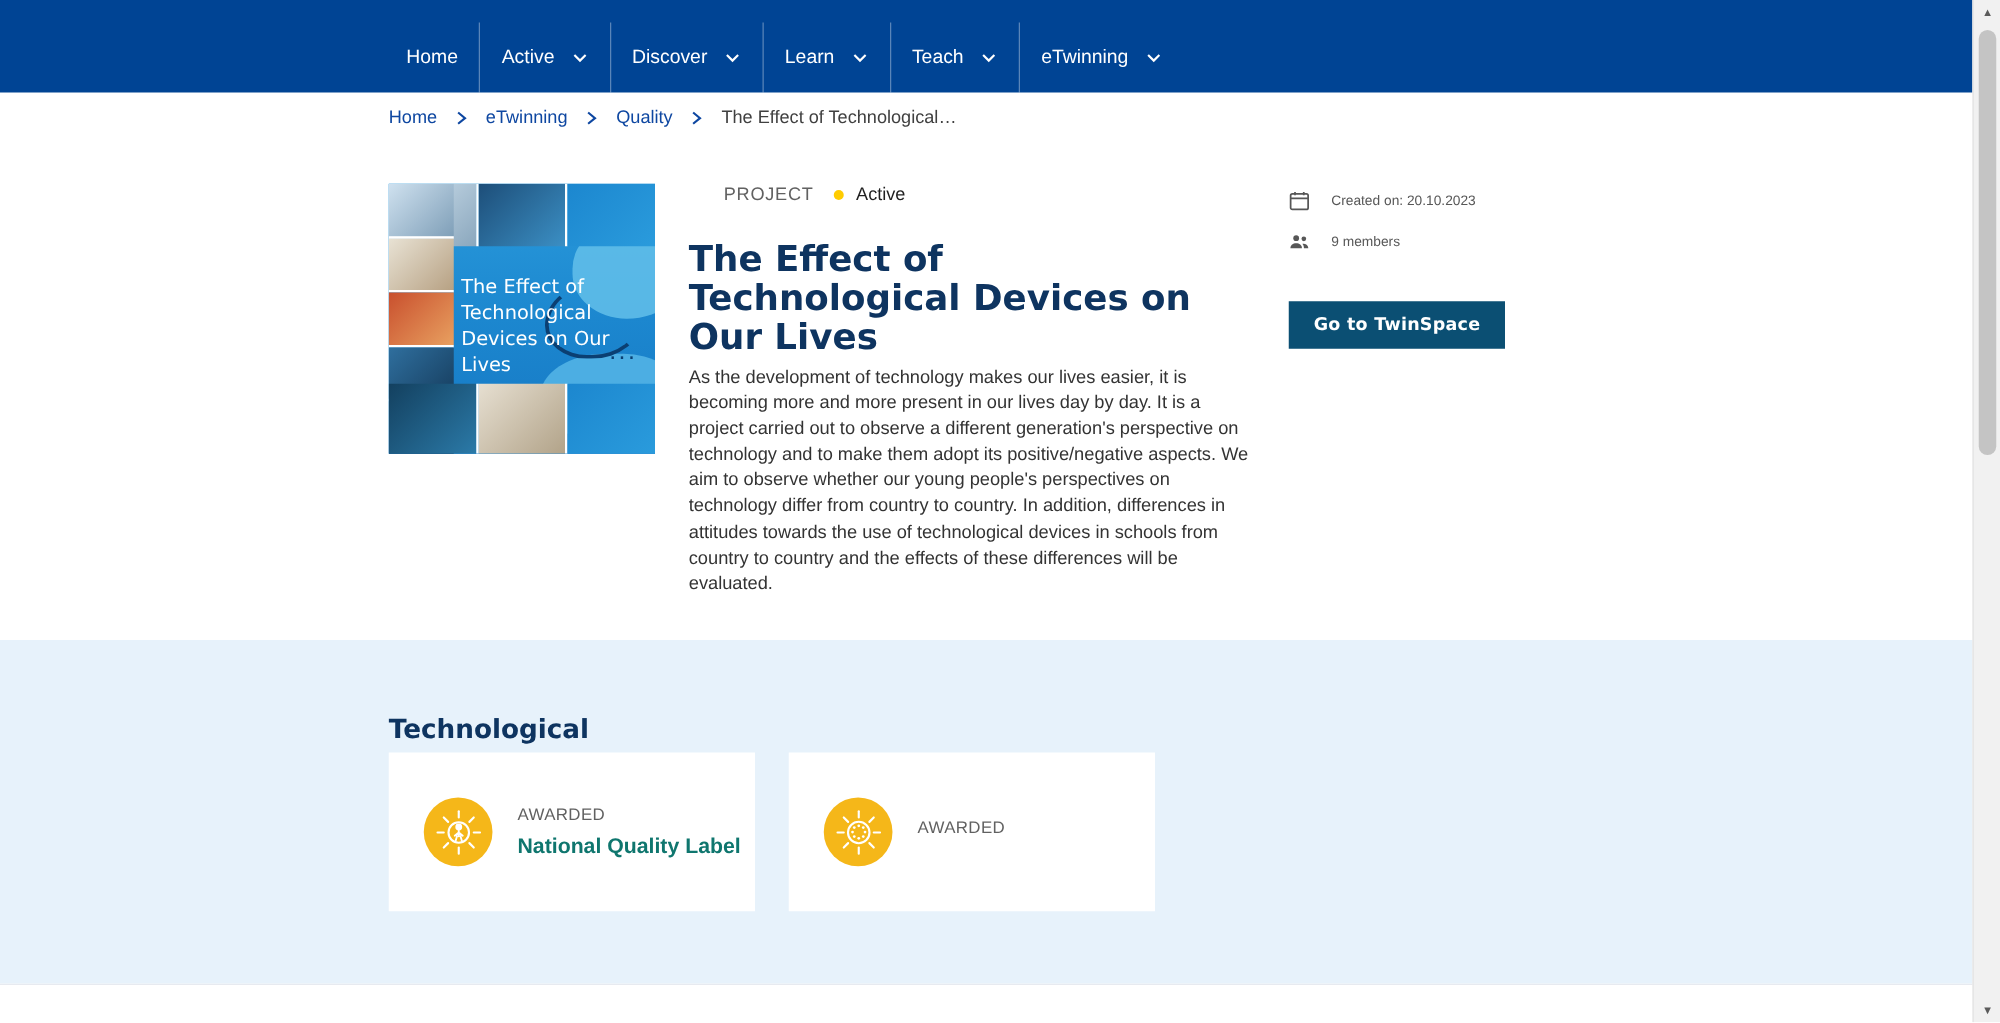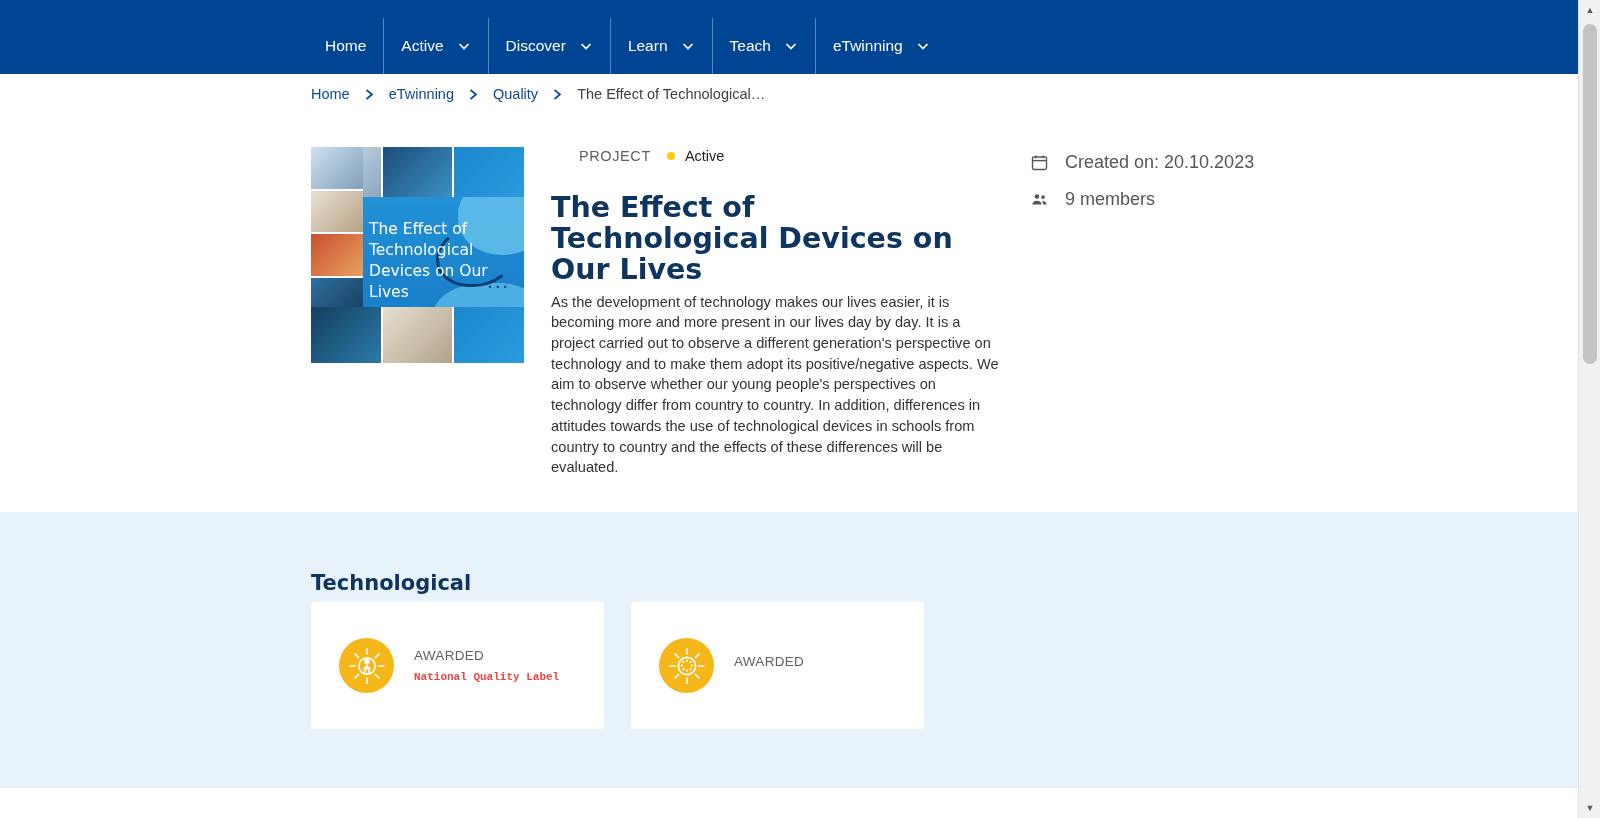--- a/index.html
+++ b/index.html
@@ -226,21 +226,21 @@
 
   .side-info {
     position: absolute;
     top: 152px; left: 1031px;
   }
   .info-row {
     display: flex;
     align-items: center;
     gap: 17px;
     color: #575757;
-    font-size: 18px;
+    font-size: 11px;
     margin-bottom: 16px;
     text-align: center;
   }
   .info-row .ico { width: 17px; height: 17px; color: #575757; flex: none; }
   .btn-twinspace {
     display: inline-flex;
     align-items: center;
     justify-content: center;
     margin-top: 23px;
     padding: 0 20px;
@@ -298,24 +298,24 @@
     justify-content: center;
   }
   .cert-text { margin-left: 20px; }
   .cert-awarded {
     font-size: 13.5px;
     color: #616161;
     letter-spacing: .3px;
     margin-bottom: 8px;
   }
   .cert-name {
-    font-size: 11px;
+    font-size: 17px;
     font-weight: bold;
-    color: #ef4444;
-    font-family: Liberation Mono, monospace;
+    color: #0f766e;
+    font-family: Liberation Sans, sans-serif;
     cursor: pointer;
   }
 
   .bottom-strip {
     position: absolute;
     left: 0; top: 787px;
     width: 1578px;
     height: 31px;
     background: #ffffff;
     border-top: 1px solid #e7eaf0;
@@ -483,20 +483,21 @@
         <span class="ico">
           <svg width="17" height="17" viewBox="0 0 20 17">
             <circle cx="7" cy="5" r="2.7" fill="#575757"></circle>
             <circle cx="14.2" cy="5.6" r="2.2" fill="#575757"></circle>
             <path d="M1.6 14.5 c0-3.1 2.4-4.6 5.4-4.6 s5.4 1.5 5.4 4.6z" fill="#575757"></path>
             <path d="M13.2 10.2 c2.7 0 5.2 1.2 5.2 4.3 h-4.1 c0-1.8-.5-3.1-1.4-4.1z" fill="#575757"></path>
           </svg>
         </span>
         <span>9 members</span>
       </div>
+      <button class="btn-twinspace">Go to TwinSpace</button>
     </div>
   </div>
 
   <section class="cert-section">
     <h2 class="cert-title">Technological</h2>
 
     <div class="cert-card c1">
       <div class="cert-badge">
         <span class="glyph">
           <svg width="42" height="42" viewBox="0 0 42 42">

